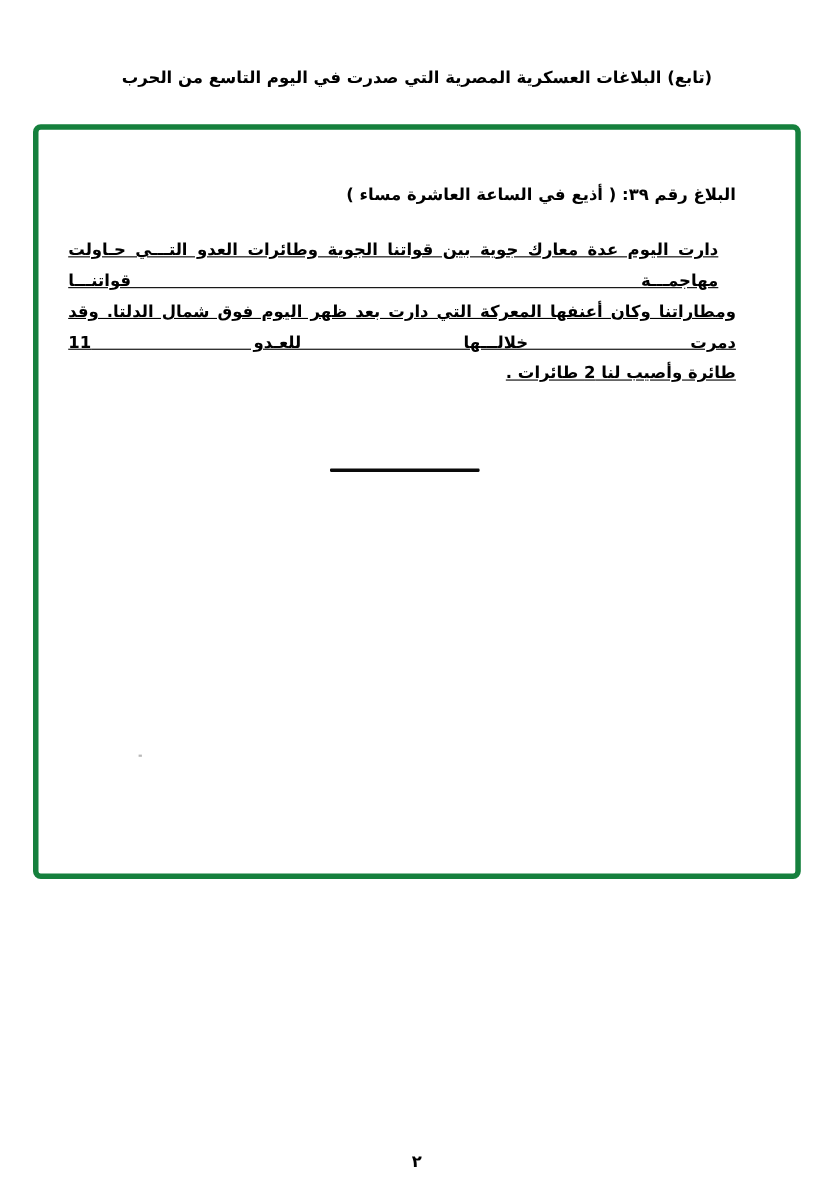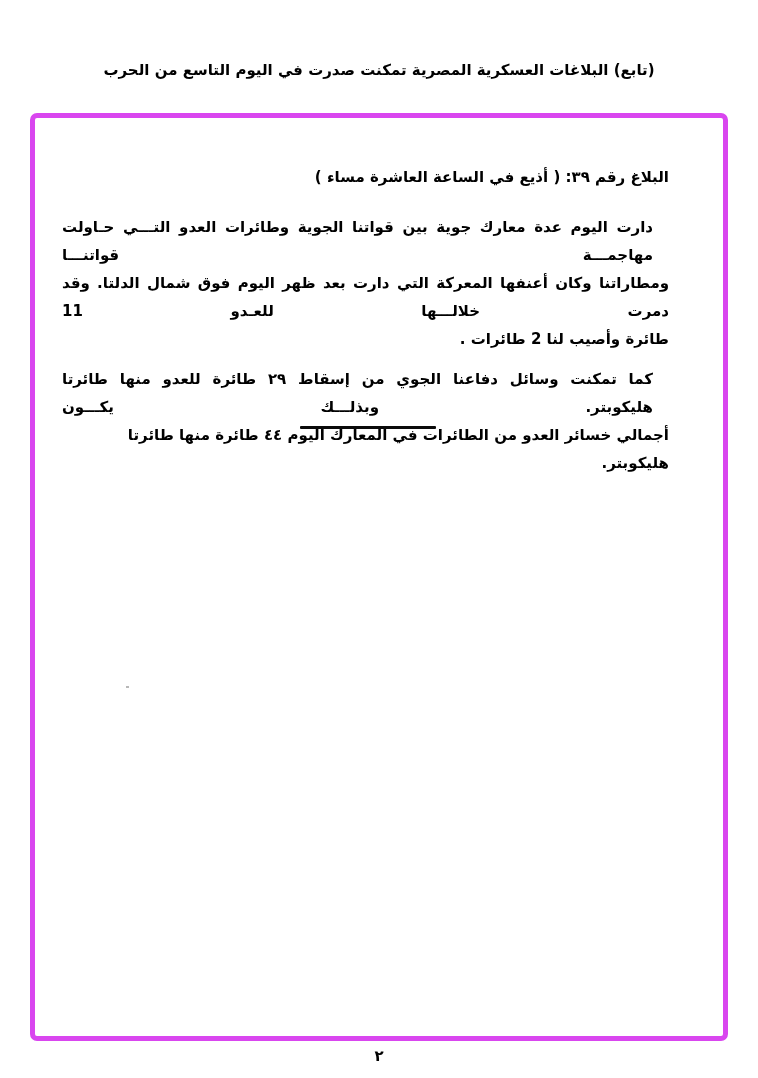--- a/index.html
+++ b/index.html
@@ -22,42 +22,42 @@
     font-size: 15px;
     font-weight: bold;
     line-height: 24px;
     letter-spacing: 0.2px;
   }
   .green-box {
     position: absolute;
     left: 30px;
     top: 113px;
     width: 698px;
-    height: 928px;
-    border: 5px solid #d946ef;
+    height: 686px;
+    border: 5px solid #15803d;
     border-radius: 7px;
     background: #ffffff;
   }
   .content {
     position: absolute;
     top: 0;
     left: 0;
     width: 100%;
     padding: 45px 54px 0 27px;
     direction: rtl;
     font-size: 15px;
     font-weight: bold;
     line-height: 28px;
   }
   .bulletin-heading {
     text-align: right;
     margin-bottom: 22px;
     white-space: nowrap;
   }
-  .paragraph { margin-bottom: 12px; }
+  .paragraph { margin-bottom: 12px; text-decoration: underline; }
   .line {
     text-align: justify;
     text-align-last: justify;
   }
   .line.first { padding-right: 16px; }
   .line.last {
     text-align: right;
     text-align-last: right;
   }
   .divider-rule {
@@ -84,38 +84,34 @@
     width: 758px;
     text-align: center;
     font-size: 15px;
     font-weight: bold;
     line-height: 20px;
   }
 </style>
 </head>
 <body>
 
-<div class="doc-title">(تابع) البلاغات العسكرية المصرية تمكنت صدرت في اليوم التاسع من الحرب</div>
+<div class="doc-title">(تابع) البلاغات العسكرية المصرية التي صدرت في اليوم التاسع من الحرب</div>
 
 <div class="green-box">
 
   <div class="content">
 
     <div class="bulletin-heading">البلاغ رقم ٣٩: ( أذيع في الساعة العاشرة مساء )</div>
 
     <div class="paragraph">
       <div class="line first">دارت اليوم عدة معارك جوية بين قواتنا الجوية وطائرات العدو التـــي حـاولت مهاجمـــة قواتنـــا</div>
       <div class="line">ومطاراتنا وكان أعنفها المعركة التي دارت بعد ظهر اليوم فوق شمال الدلتا. وقد دمرت خلالـــها للعـدو 11</div>
       <div class="line last">طائرة وأصيب لنا 2 طائرات .</div>
     </div>
 
-    <div class="paragraph">
-      <div class="line first">كما تمكنت وسائل دفاعنا الجوي من إسقاط ٢٩ طائرة للعدو منها طائرتا هليكوبتر. وبذلـــك يكـــون</div>
-      <div class="line last">أجمالي خسائر العدو من الطائرات في المعارك اليوم ٤٤ طائرة منها طائرتا هليكوبتر.</div>
-    </div>
 
   </div>
 
   <div class="divider-rule"></div>
 </div>
 
 <div class="scan-speck"></div>
 
 <div class="page-number">٢</div>
 

